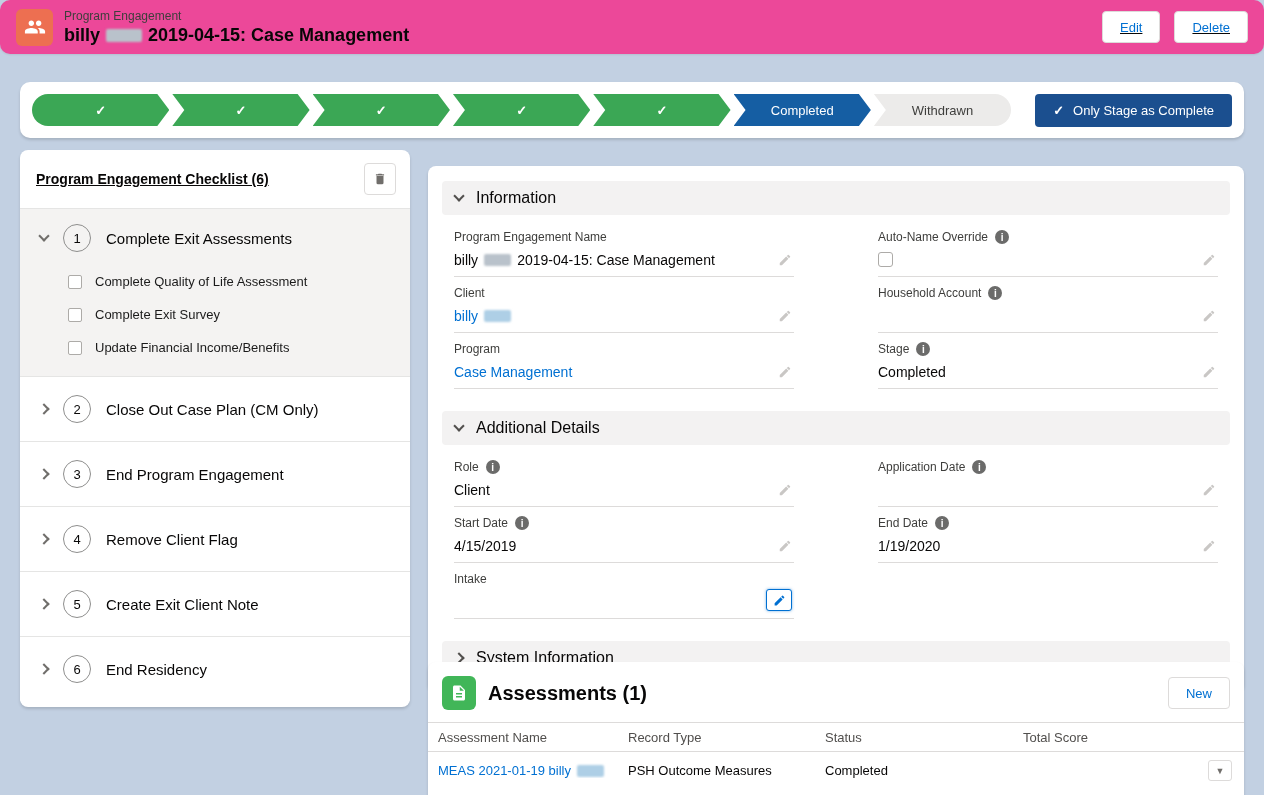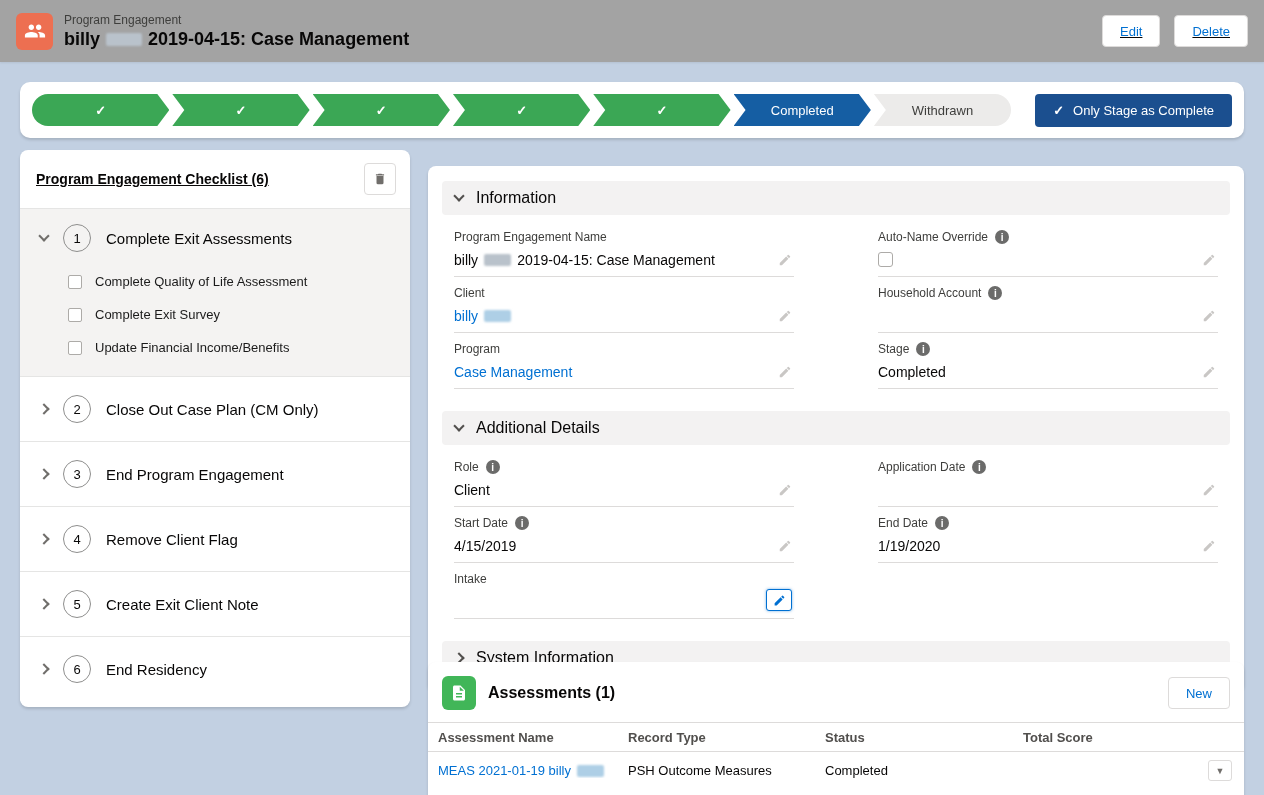--- a/index.html
+++ b/index.html
@@ -1,23 +1,23 @@
 <!DOCTYPE html>
 <html><head>
 <meta charset="utf-8">
 <style>
   * { box-sizing: border-box; margin: 0; padding: 0; }
   html,body { width:1264px; height:795px; }
   body { font-family:"Liberation Sans", sans-serif; color:#080707; background:#c2d0e2; overflow:hidden; }
   .app { position:relative; width:1264px; height:795px; overflow:hidden; }
 
   
-  .g-header { position:absolute; top:0; left:0; width:1264px; height:62px; background:#a3a3a3;
+  .g-header { position:absolute; top:0; left:0; width:1264px; height:54px; background:#ec4899;
     display:flex; align-items:center; justify-content:space-between; padding:0 16px;
-    box-shadow:0 1px 2px rgba(0,0,0,.08); }
+    box-shadow:0 1px 2px rgba(0,0,0,.08);border-radius:10px; }
   .hdr-left { display:flex; align-items:center; }
   .obj-icon { width:37px; height:37px; border-radius:6px; background:#ED6F51; display:flex;
     align-items:center; justify-content:center; margin-right:11px; flex:none; }
   .obj-label { font-size:12px; color:#3E3E3C; margin-bottom:3px; }
   .record-title { font-size:18px; font-weight:700; display:flex; align-items:center; line-height:1.1; }
   .hdr-actions { display:flex; gap:14px;text-decoration:underline; }
   .btn { height:32px; padding:0 17px; border:1px solid #DDDBDA; border-radius:4px; background:#fff;
     color:#0070D2; font-size:13px; font-family:inherit; cursor:pointer; }
 
   
@@ -85,25 +85,25 @@
     border-radius:3px; background:#fff; display:flex; align-items:center; justify-content:center;
     box-shadow:0 0 3px rgba(0,112,210,.55); cursor:pointer; }
   .intake-btn svg { fill:#0070D2; display:block; }
 
   
   .assess-card { position:absolute; left:428px; top:662px; width:816px; height:180px; background:#fff;
     border-radius:8px; box-shadow:0 2px 3px rgba(0,0,0,.15); }
   .as-head { display:flex; align-items:center; gap:12px; padding:14px 14px 12px; }
   .as-icon { width:34px; height:34px; border-radius:6px; background:#41B658; display:flex; flex:none;
     align-items:center; justify-content:center; }
-  .as-title { font-size:16px; font-weight:700; flex:1; }
+  .as-title { font-size:20px; font-weight:700; flex:1; }
   .tbl-head, .tbl-row { display:grid; grid-template-columns:190px 197px 198px 160px 1fr;
     align-items:center; padding:0 12px 0 4px; }
   .tbl-head { height:30px; border-top:1px solid #DDDBDA; border-bottom:1px solid #DDDBDA;
-    font-size:13px; font-weight:700; color:#514F4D; }
+    font-size:13px; font-weight:400; color:#514F4D; }
   .tbl-row { height:37px; font-size:13px; }
   .cell { padding:0 6px; white-space:nowrap; overflow:hidden; display:flex; align-items:center; }
   .row-action { justify-self:end; width:24px; height:21px; border:1px solid #DDDBDA; border-radius:3px;
     background:#fff; display:flex; align-items:center; justify-content:center; font-size:9px; color:#706E6B;
     cursor:pointer; }
 </style>
 </head>
 <body>
 
 <div class="app">

